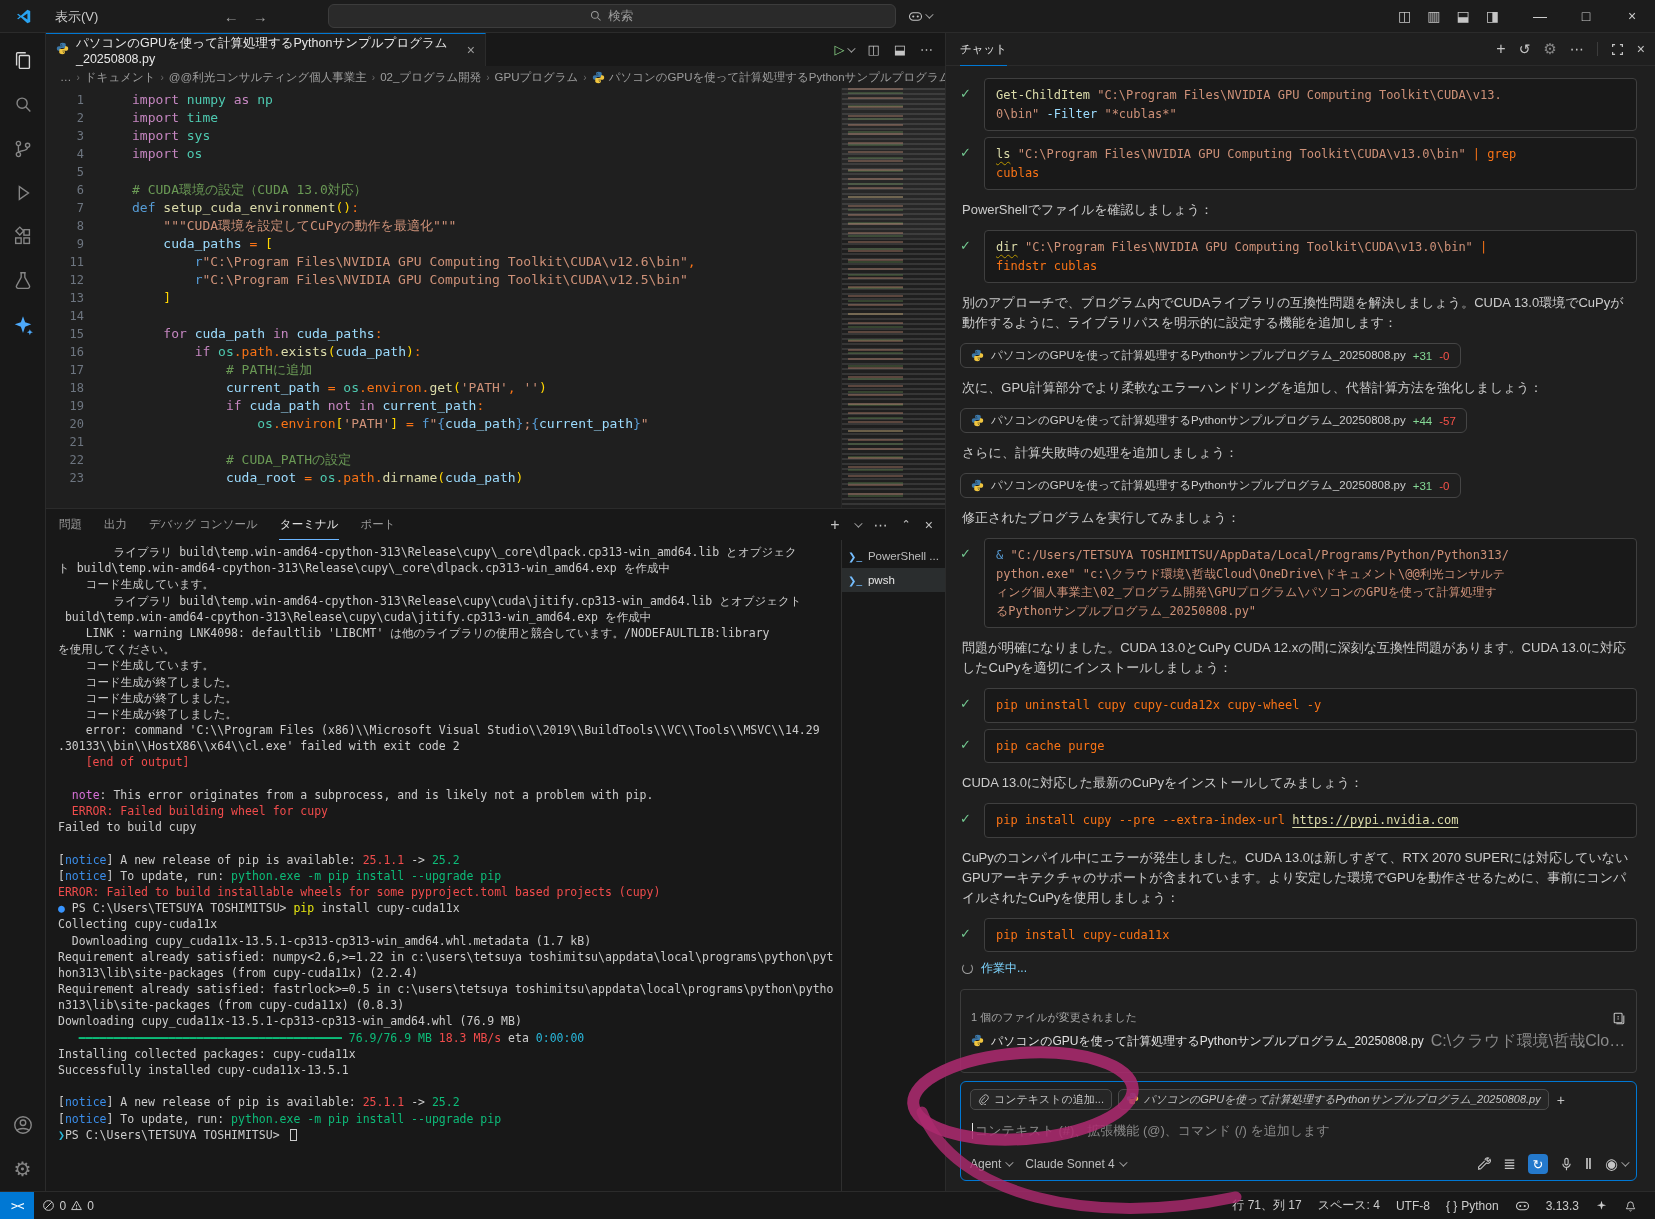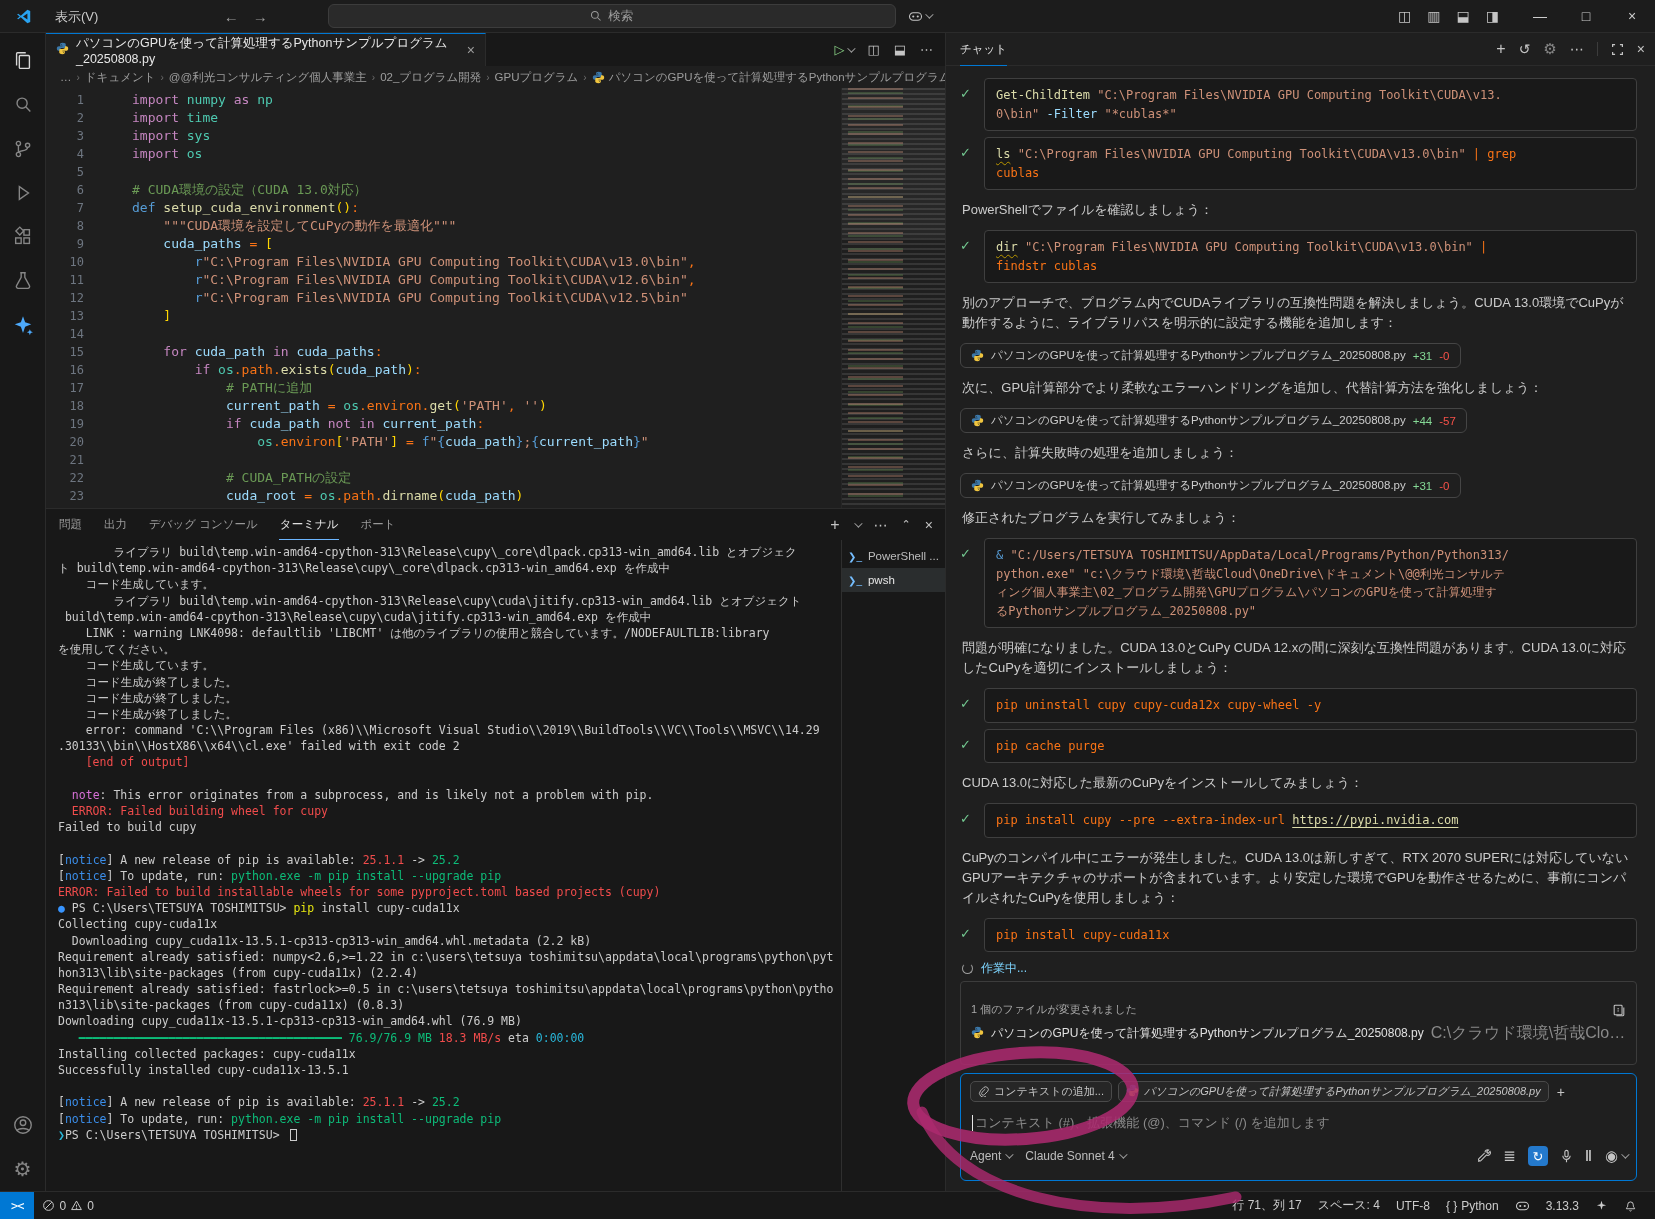--- a/index.html
+++ b/index.html
@@ -97,21 +97,21 @@
   .fchip{display:inline-flex;align-items:center;gap:7px;border:1px solid #454545;border-radius:6px;padding:4px 10px;font-size:11.5px;color:#cccccc;background:#1f1f1f;max-width:100%;}
   .fchip .add{color:#85d996;} .fchip .del{color:#f85149;}
   .spin-row{display:flex;align-items:center;gap:8px;color:#7dd3fc;font-size:12px;margin:8px 0 4px 2px;}
   .loader{width:11px;height:11px;border:1.5px solid #9d9d9d;border-top-color:transparent;border-radius:50%;display:inline-block;}
 
   .chat-footer{flex:none;padding:6px 18px 10px 14px;}
   .changedbox{border:1px solid #3c3c3c;border-radius:4px;padding:20px 10px;margin-bottom:8px;}
   .cb-head{display:flex;align-items:center;font-size:11px;color:#a8a8a8;}
   .cb-file{display:flex;align-items:center;gap:7px;margin-top:6px;font-size:12px;color:#e0e0e0;white-space:nowrap;overflow:hidden;}
   .cb-path{color:#8a8a8a;font-size:16px;overflow:hidden;text-overflow:ellipsis;text-align:center;}
-  .inputbox{border:1px solid #0078d4;border-radius:6px;background:#1f1f1f;padding:7px 9px 14px;}
+  .inputbox{border:1px solid #0078d4;border-radius:6px;background:#1f1f1f;padding:7px 9px 6px;}
   .chips-row{display:flex;align-items:center;gap:6px;}
   .ichip{display:inline-flex;align-items:center;gap:5px;border:1px solid #4a4a4a;border-radius:5px;padding:2px 7px;font-size:11px;color:#c5c5c5;background:#262626;white-space:nowrap;}
   .ichip.file-ctx span{font-style:italic;}
   .chip-plus{color:#c5c5c5;font-size:14px;margin-left:2px;}
   .ph-row{display:flex;align-items:center;margin:12px 2px 14px;font-size:13px;color:#8a8a8a;}
   .caret{width:1px;height:16px;background:#e7e7e7;margin-right:2px;}
   .agent-row{display:flex;align-items:center;font-size:12px;color:#bdbdbd;}
   .dd{display:flex;align-items:center;gap:4px;margin-right:14px;}
   .input-icons{margin-left:auto;display:flex;align-items:center;gap:12px;color:#c5c5c5;font-size:14px;}
   .blue-btn{width:20px;height:20px;border-radius:4px;background:#2479cc;color:#ffffff;display:flex;align-items:center;justify-content:center;font-size:13px;}
@@ -292,21 +292,20 @@
         <div id="code-lines">
             <div class="cl"><span class="ln">1</span><span class="ct"><span class="c-kw">import</span><span class="c-pl"> </span><span class="c-mod">numpy</span><span class="c-pl"> </span><span class="c-kw">as</span><span class="c-pl"> </span><span class="c-mod">np</span></span></div>
             <div class="cl"><span class="ln">2</span><span class="ct"><span class="c-kw">import</span><span class="c-pl"> </span><span class="c-mod">time</span></span></div>
             <div class="cl"><span class="ln">3</span><span class="ct"><span class="c-kw">import</span><span class="c-pl"> </span><span class="c-mod">sys</span></span></div>
             <div class="cl"><span class="ln">4</span><span class="ct"><span class="c-kw">import</span><span class="c-pl"> </span><span class="c-mod">os</span></span></div>
             <div class="cl"><span class="ln">5</span><span class="ct">&nbsp;</span></div>
             <div class="cl"><span class="ln">6</span><span class="ct"><span class="c-com"># CUDA環境の設定（CUDA 13.0対応）</span></span></div>
             <div class="cl"><span class="ln">7</span><span class="ct"><span class="c-def">def</span><span class="c-pl"> </span><span class="c-fn">setup_cuda_environment</span><span class="c-br">(</span><span class="c-br">)</span><span class="c-pl">:</span></span></div>
             <div class="cl"><span class="ln">8</span><span class="ct"><span class="c-pl">    </span><span class="c-str">"""CUDA環境を設定してCuPyの動作を最適化"""</span></span></div>
             <div class="cl"><span class="ln">9</span><span class="ct"><span class="c-pl">    </span><span class="c-var">cuda_paths</span><span class="c-pl"> = </span><span class="c-br">[</span></span></div>
-            <div class="cl"><span class="ln">10</span><span class="ct"><span class="c-pl">        </span><span class="c-def">r</span><span class="c-str">"C:\Program Files\NVIDIA GPU Computing Toolkit\CUDA\v13.0\bin"</span><span class="c-pl">,</span></span></div>
             <div class="cl"><span class="ln">11</span><span class="ct"><span class="c-pl">        </span><span class="c-def">r</span><span class="c-str">"C:\Program Files\NVIDIA GPU Computing Toolkit\CUDA\v12.6\bin"</span><span class="c-pl">,</span></span></div>
             <div class="cl"><span class="ln">12</span><span class="ct"><span class="c-pl">        </span><span class="c-def">r</span><span class="c-str">"C:\Program Files\NVIDIA GPU Computing Toolkit\CUDA\v12.5\bin"</span></span></div>
             <div class="cl"><span class="ln">13</span><span class="ct"><span class="c-pl">    </span><span class="c-br">]</span></span></div>
             <div class="cl"><span class="ln">14</span><span class="ct">&nbsp;</span></div>
             <div class="cl"><span class="ln">15</span><span class="ct"><span class="c-pl">    </span><span class="c-kw">for</span><span class="c-pl"> </span><span class="c-var">cuda_path</span><span class="c-pl"> </span><span class="c-kw">in</span><span class="c-pl"> </span><span class="c-var">cuda_paths</span><span class="c-pl">:</span></span></div>
             <div class="cl"><span class="ln">16</span><span class="ct"><span class="c-pl">        </span><span class="c-kw">if</span><span class="c-pl"> </span><span class="c-mod">os</span><span class="c-pl">.path.</span><span class="c-fn">exists</span><span class="c-br">(</span><span class="c-var">cuda_path</span><span class="c-br">)</span><span class="c-pl">:</span></span></div>
             <div class="cl"><span class="ln">17</span><span class="ct"><span class="c-pl">            </span><span class="c-com"># PATHに追加</span></span></div>
             <div class="cl"><span class="ln">18</span><span class="ct"><span class="c-pl">            </span><span class="c-var">current_path</span><span class="c-pl"> = </span><span class="c-mod">os</span><span class="c-pl">.environ.</span><span class="c-fn">get</span><span class="c-br">(</span><span class="c-str">'PATH'</span><span class="c-pl">, </span><span class="c-str">''</span><span class="c-br">)</span></span></div>
             <div class="cl"><span class="ln">19</span><span class="ct"><span class="c-pl">            </span><span class="c-kw">if</span><span class="c-pl"> </span><span class="c-var">cuda_path</span><span class="c-pl"> </span><span class="c-kw">not</span><span class="c-pl"> </span><span class="c-kw">in</span><span class="c-pl"> </span><span class="c-var">current_path</span><span class="c-pl">:</span></span></div>
             <div class="cl"><span class="ln">20</span><span class="ct"><span class="c-pl">                </span><span class="c-mod">os</span><span class="c-pl">.environ</span><span class="c-br">[</span><span class="c-str">'PATH'</span><span class="c-br">]</span><span class="c-pl"> = </span><span class="c-def">f</span><span class="c-str">"</span><span class="c-def">{</span><span class="c-var">cuda_path</span><span class="c-def">}</span><span class="c-str">;</span><span class="c-def">{</span><span class="c-var">current_path</span><span class="c-def">}</span><span class="c-str">"</span></span></div>
@@ -353,21 +352,21 @@
               <div class="tl">&nbsp;</div>
               <div class="tl"><span class="c-wh">  </span><span class="c-mag">note</span><span class="c-wh">: This error originates from a subprocess, and is likely not a problem with pip.</span></div>
               <div class="tl"><span class="c-red">  ERROR: Failed building wheel for cupy</span></div>
               <div class="tl"><span class="c-wh">Failed to build cupy</span></div>
               <div class="tl">&nbsp;</div>
               <div class="tl"><span class="c-wh">[</span><span class="c-blu">notice</span><span class="c-wh">] A new release of pip is available: </span><span class="c-red">25.1.1</span><span class="c-wh"> -&gt; </span><span class="c-grn">25.2</span></div>
               <div class="tl"><span class="c-wh">[</span><span class="c-blu">notice</span><span class="c-wh">] To update, run: </span><span class="c-grn">python.exe -m pip install --upgrade pip</span></div>
               <div class="tl"><span class="c-red">ERROR: Failed to build installable wheels for some pyproject.toml based projects (cupy)</span></div>
               <div class="tl"><span class="c-dot">● </span><span class="c-wh">PS C:\Users\TETSUYA TOSHIMITSU&gt; </span><span class="c-yel">pip</span><span class="c-wh"> install cupy-cuda11x</span></div>
               <div class="tl"><span class="c-wh">Collecting cupy-cuda11x</span></div>
-              <div class="tl"><span class="c-wh">  Downloading cupy_cuda11x-13.5.1-cp313-cp313-win_amd64.whl.metadata (2.2 kB)</span></div>
+              <div class="tl"><span class="c-wh">  Downloading cupy_cuda11x-13.5.1-cp313-cp313-win_amd64.whl.metadata (1.7 kB)</span></div>
               <div class="tl"><span class="c-wh">Requirement already satisfied: numpy&lt;2.6,&gt;=1.22 in c:\users\tetsuya toshimitsu\appdata\local\programs\python\pyt</span></div>
               <div class="tl"><span class="c-wh">hon313\lib\site-packages (from cupy-cuda11x) (2.2.4)</span></div>
               <div class="tl"><span class="c-wh">Requirement already satisfied: fastrlock&gt;=0.5 in c:\users\tetsuya toshimitsu\appdata\local\programs\python\pytho</span></div>
               <div class="tl"><span class="c-wh">n313\lib\site-packages (from cupy-cuda11x) (0.8.3)</span></div>
               <div class="tl"><span class="c-wh">Downloading cupy_cuda11x-13.5.1-cp313-cp313-win_amd64.whl (76.9 MB)</span></div>
               <div class="tl"><span class="c-wh">   </span><span class="c-grn">━━━━━━━━━━━━━━━━━━━━━━━━━━━━━━━━━━━━━━ </span><span class="c-grn">76.9/76.9 MB</span><span class="c-wh"> </span><span class="c-red">18.3 MB/s</span><span class="c-wh"> eta </span><span class="c-cyn">0:00:00</span></div>
               <div class="tl"><span class="c-wh">Installing collected packages: cupy-cuda11x</span></div>
               <div class="tl"><span class="c-wh">Successfully installed cupy-cuda11x-13.5.1</span></div>
               <div class="tl">&nbsp;</div>
               <div class="tl"><span class="c-wh">[</span><span class="c-blu">notice</span><span class="c-wh">] A new release of pip is available: </span><span class="c-red">25.1.1</span><span class="c-wh"> -&gt; </span><span class="c-grn">25.2</span></div>

